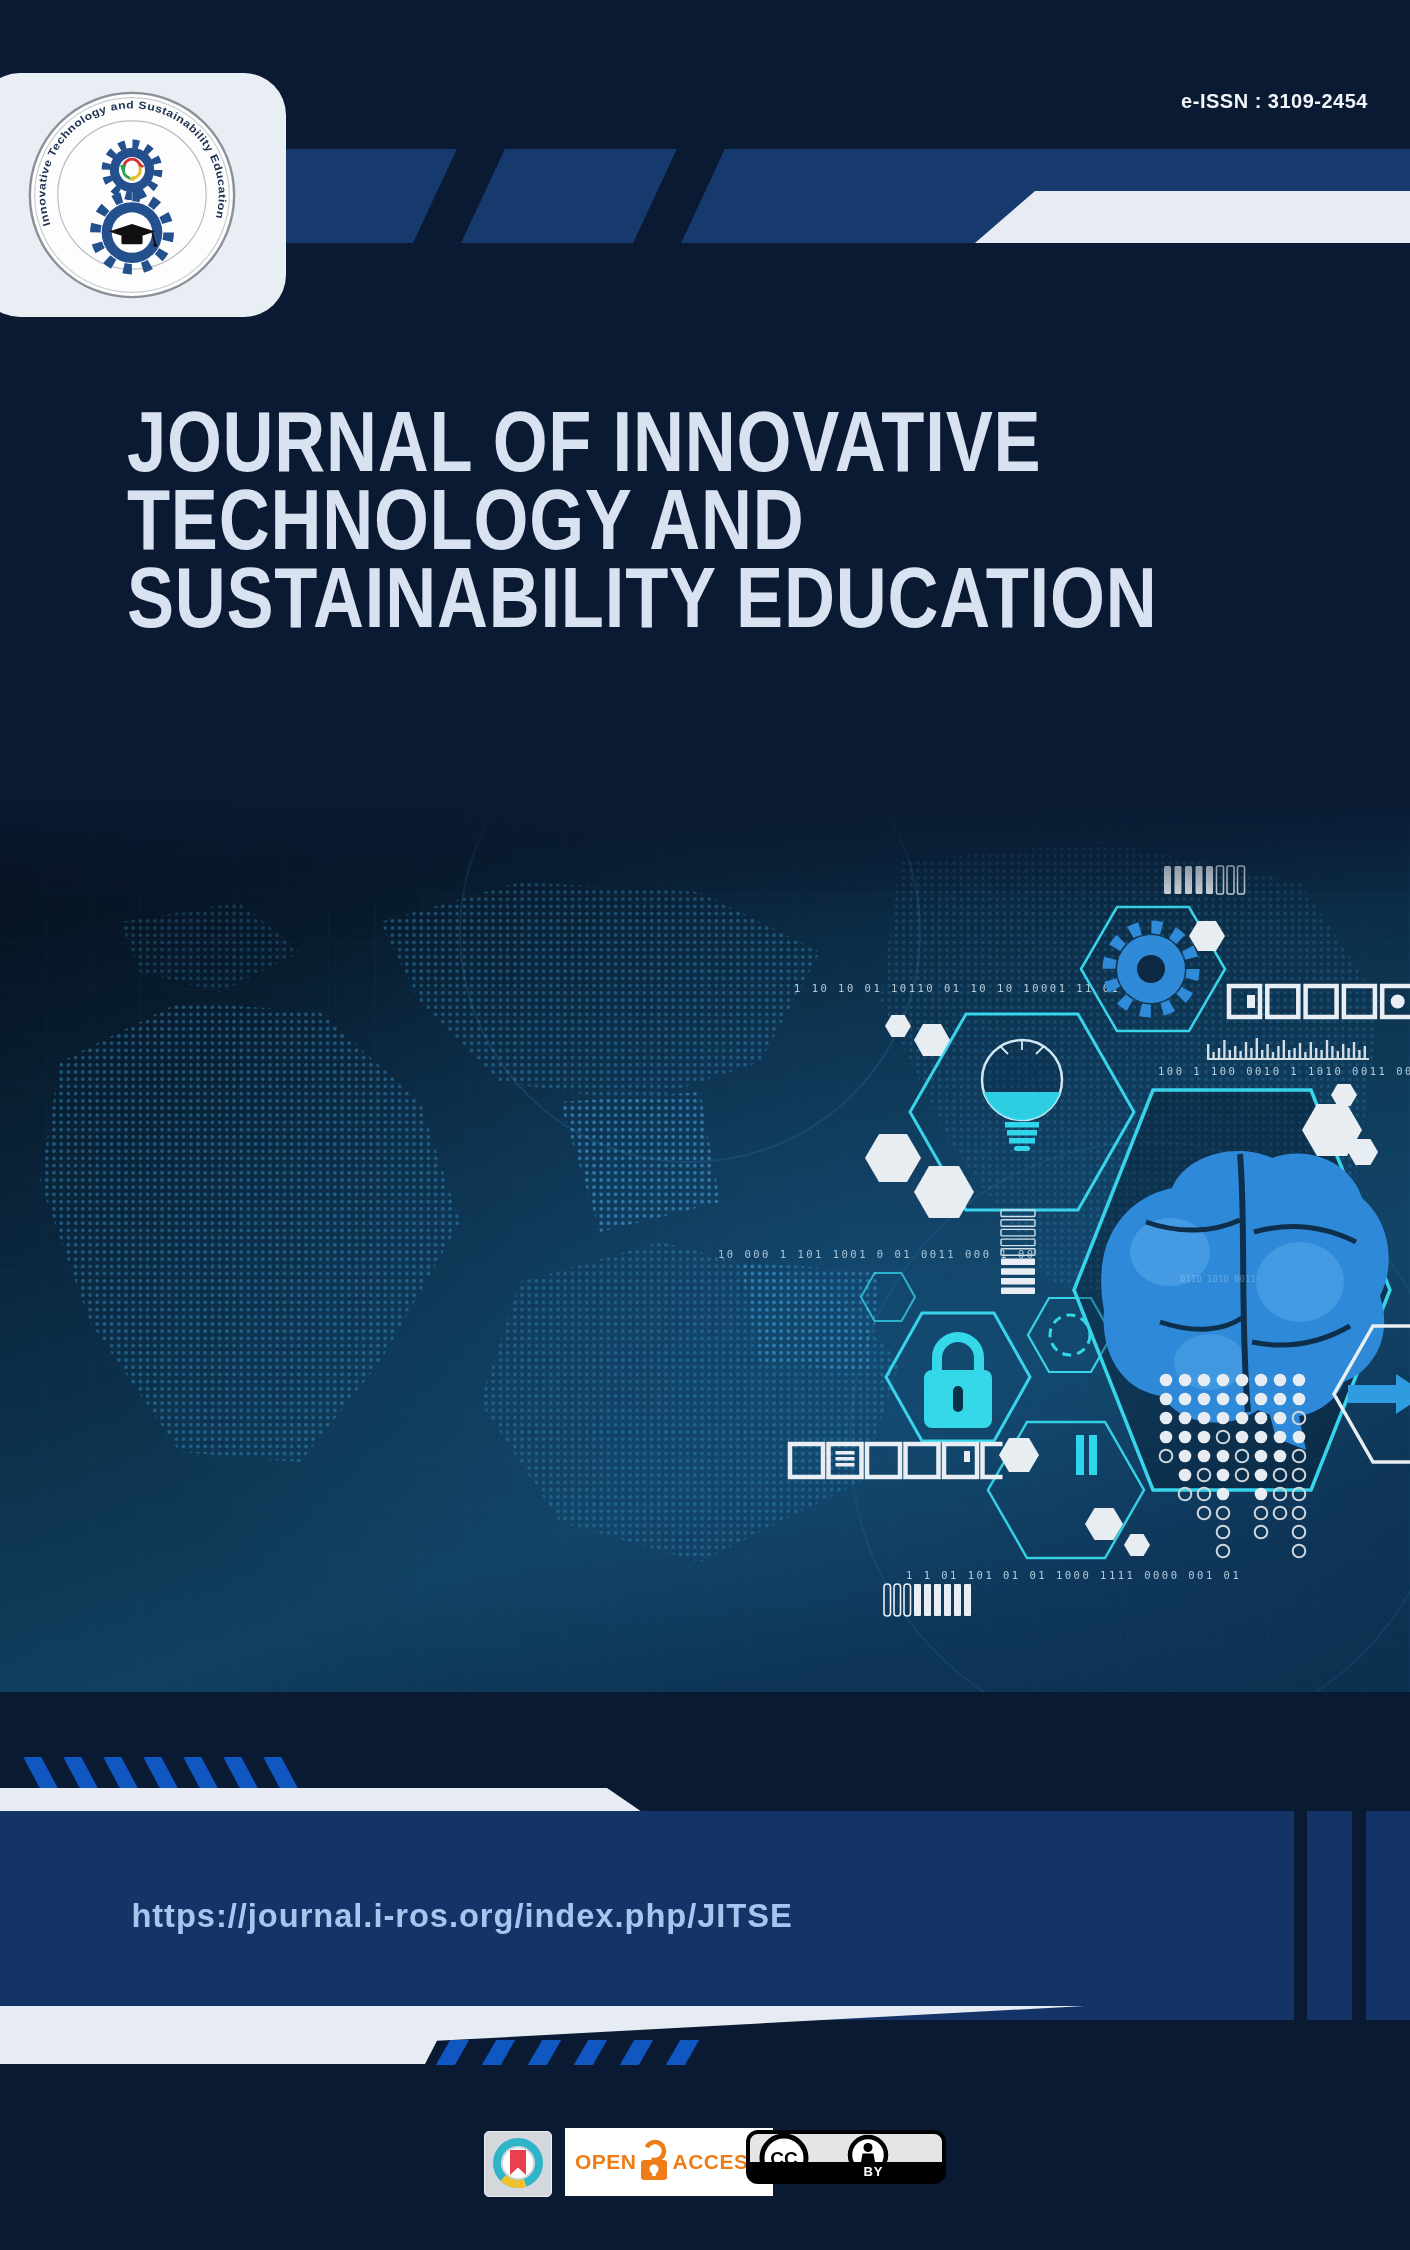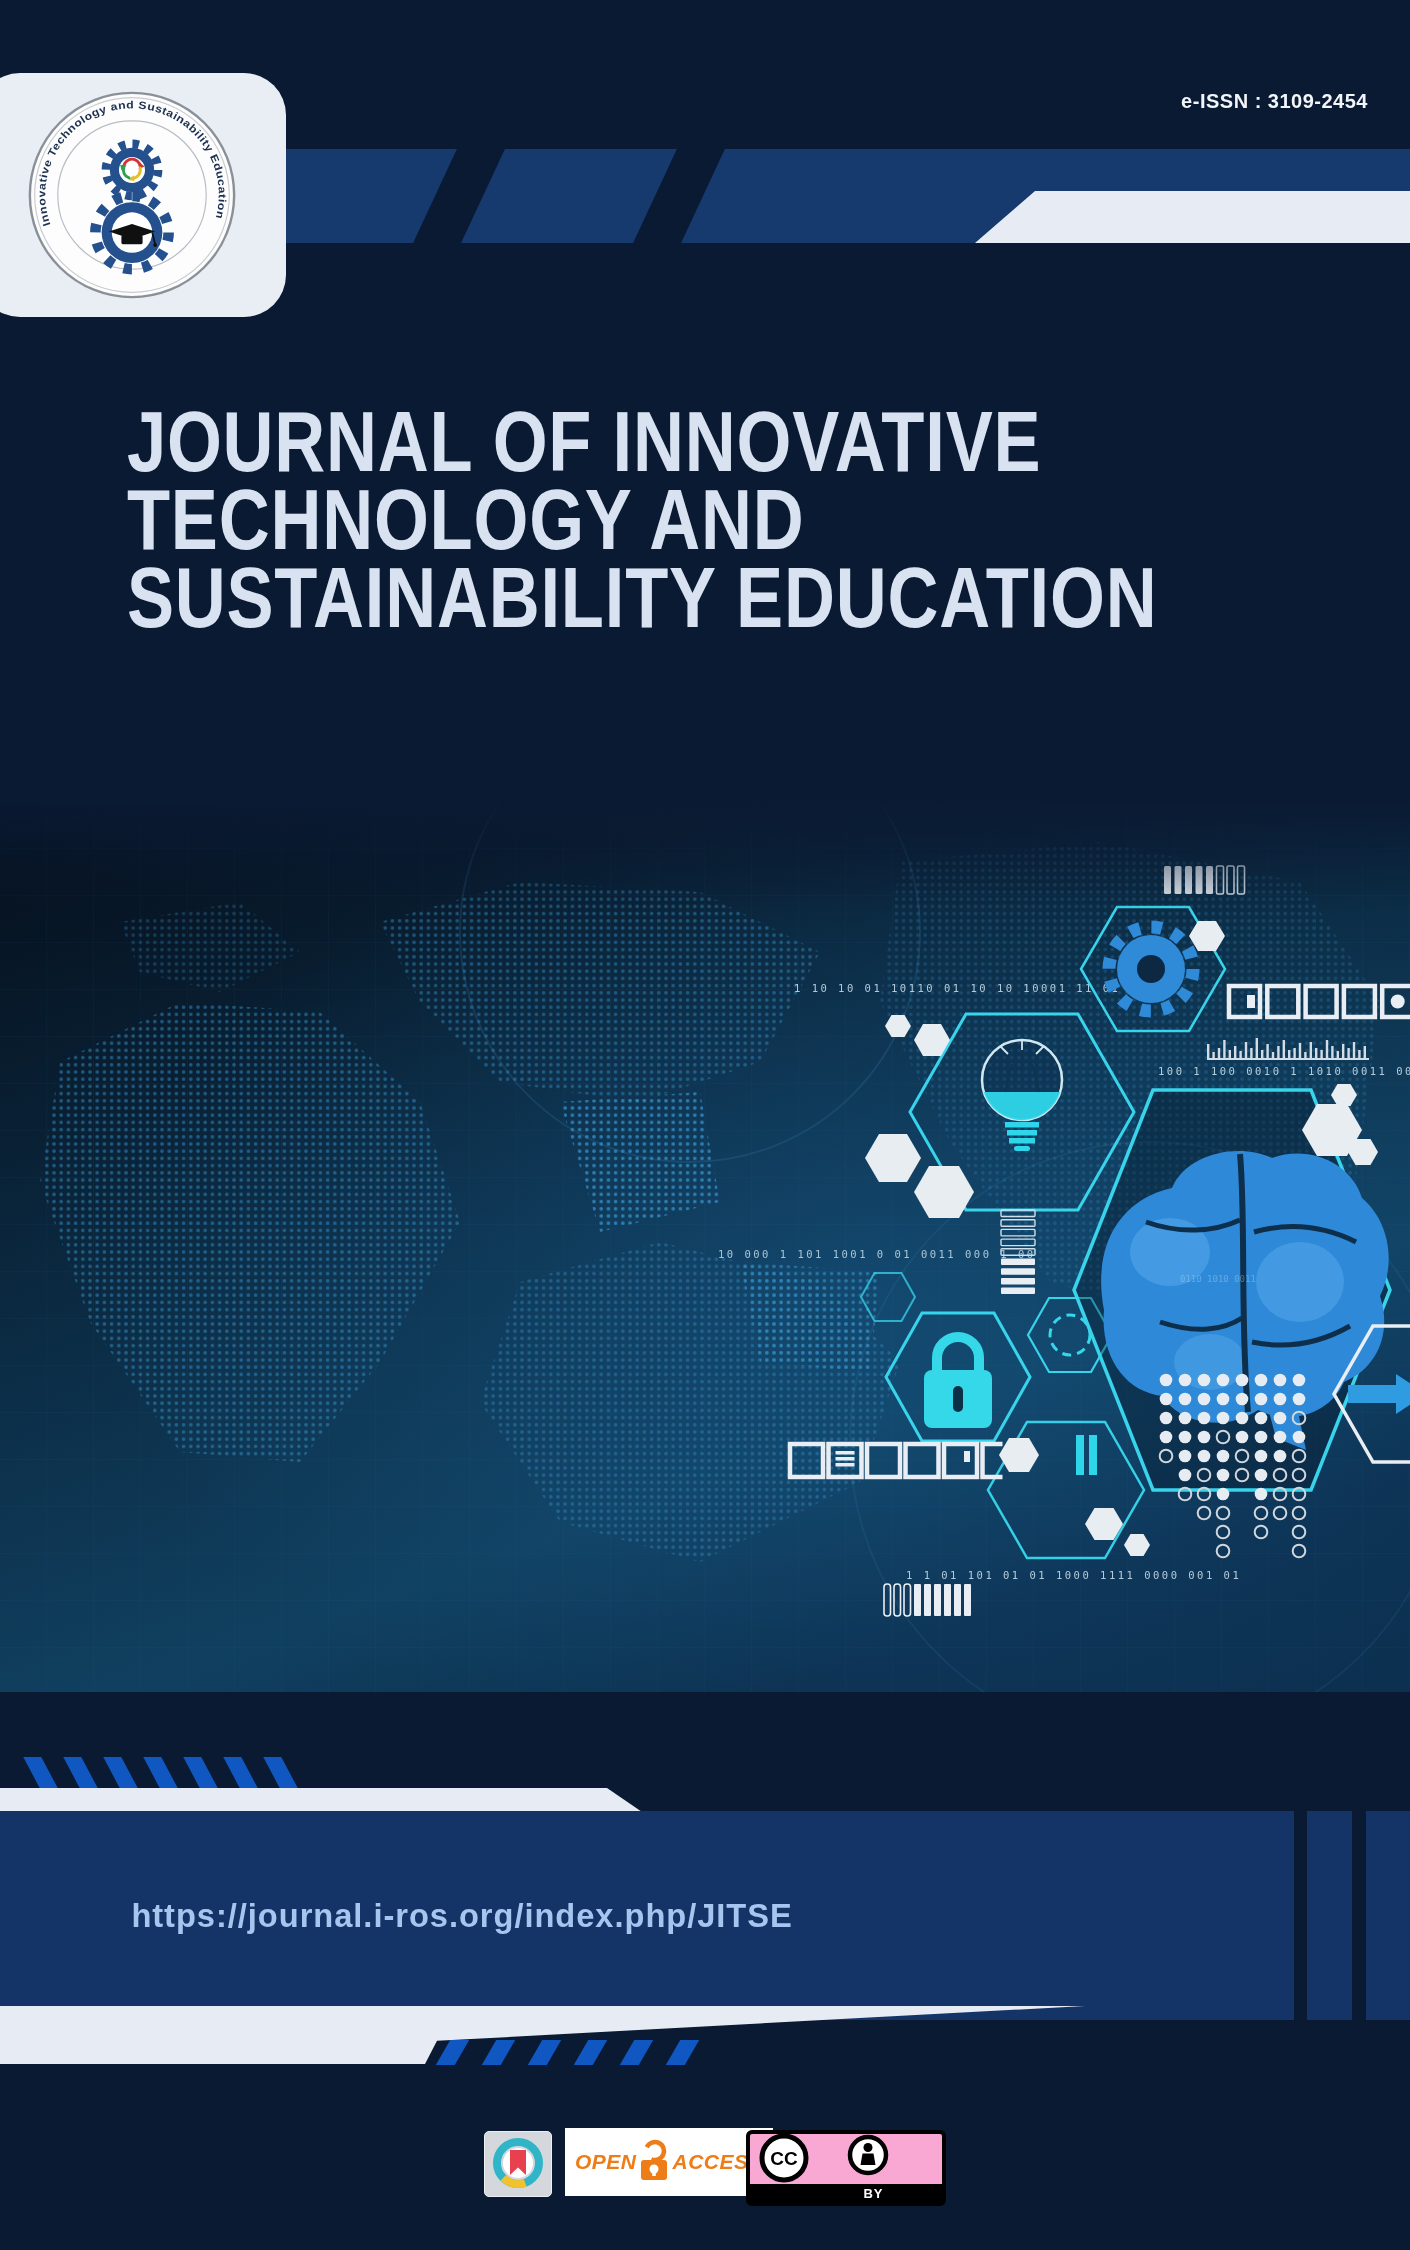--- a/index.html
+++ b/index.html
@@ -41,24 +41,24 @@
         padding-left:120px;transform:scaleX(.96);white-space:nowrap;}
   .band-light-2{position:absolute;left:0;top:2006px;width:1090px;height:58px;background:#e7ecf4;
         clip-path:polygon(0 0,1085px 0,437px 60%,425px 100%,0 100%);}
   .stripes-lower{left:443px;top:2040px;}
   .stripes-lower .st{width:19px;height:25px;background:#1157c2;margin-right:27px;transform:skewX(-30deg);}
   
   .badges{position:absolute;left:0;top:2128px;width:1410px;height:70px;}
   .badge-index{position:absolute;left:484px;top:3px;width:66px;height:64px;background:#d4d8dc;
         border:1px solid #eceff2;border-radius:5px;display:flex;align-items:center;justify-content:center;}
   .badge-oa{position:absolute;left:565px;top:0;width:208px;height:68px;background:#ffffff;
-        display:flex;align-items:center;justify-content:center;font-style:italic;}
+        display:flex;align-items:center;justify-content:center;}
   .badge-oa .oa-word{font-size:21px;font-weight:bold;color:#ee7d18;letter-spacing:.5px;}
-  .badge-cc{position:absolute;left:746px;top:2px;width:200px;height:76px;background:#f9a8d4;
-        border:4px solid #000;border-radius:6px;box-sizing:border-box;}
+  .badge-cc{position:absolute;left:746px;top:2px;width:200px;height:54px;background:#e5e5e5;
+        border:4px solid #000;border-radius:12px;box-sizing:border-box;}
   .cc-strip{position:absolute;left:0;bottom:0;width:100%;height:18px;background:#000;
         text-align:center;}
   .cc-strip span{font-size:13px;font-weight:bold;color:#fff;letter-spacing:1px;padding-left:55px;text-align:center;}
 </style>
 </head>
 <body>
 
 <div class="page">
 
   <div class="issn">e-ISSN : 3109-2454</div>

